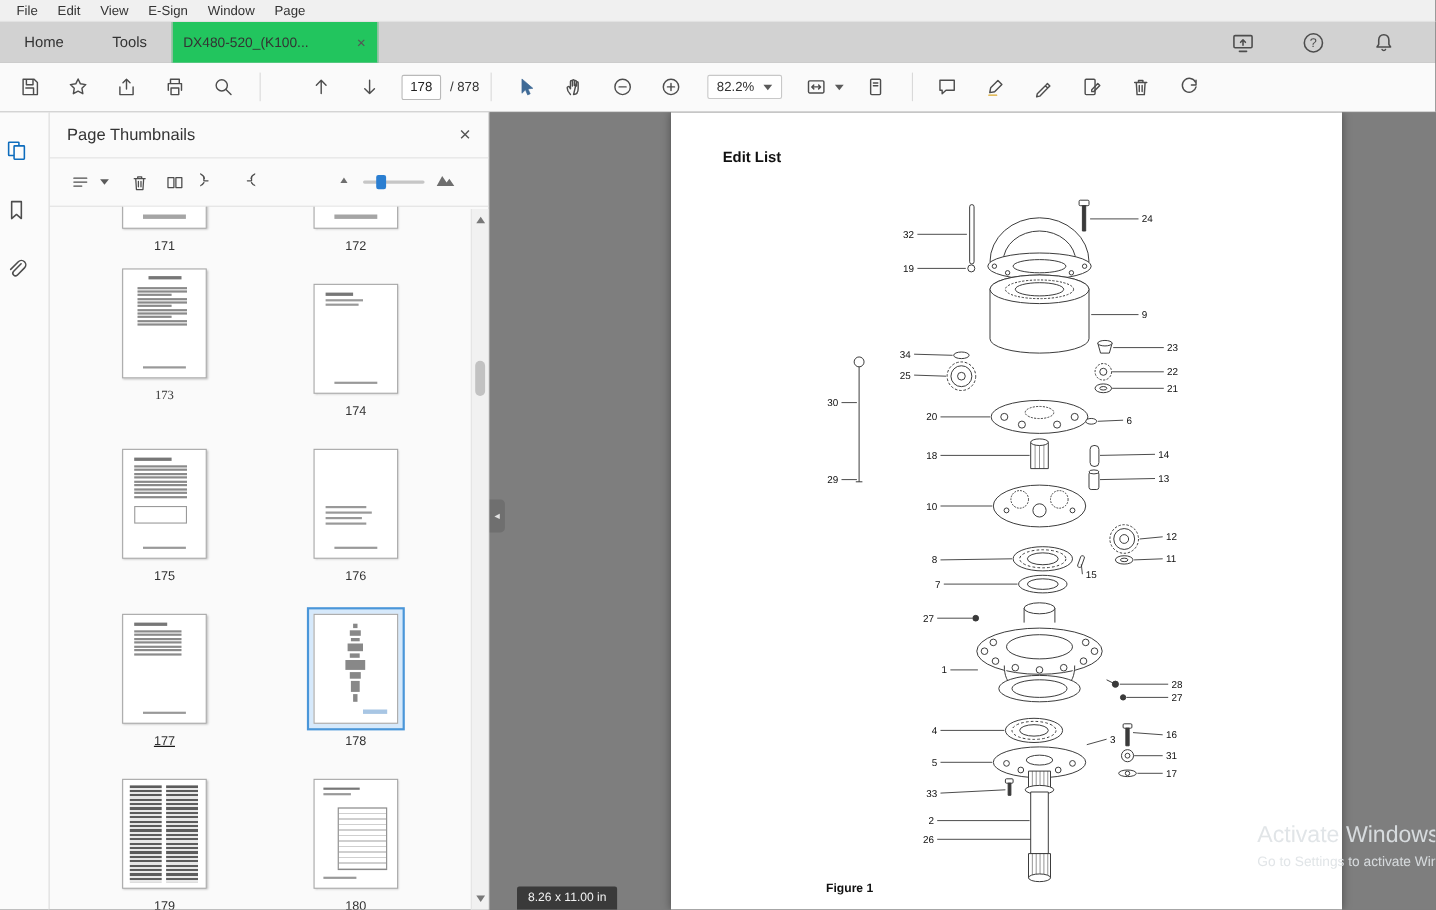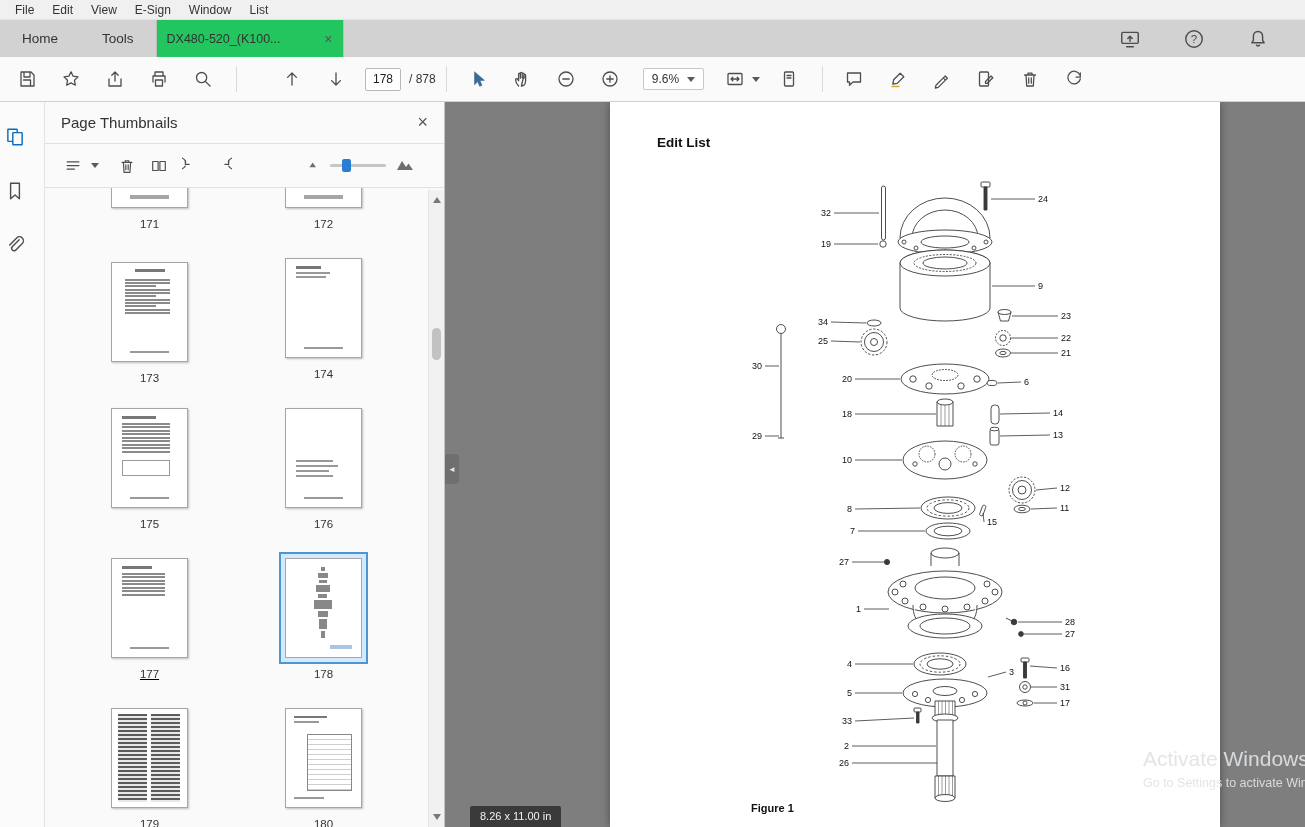--- a/index.html
+++ b/index.html
@@ -105,21 +105,21 @@
 </style>
 </head>
 <body>
 
 <div id="menu-bar">
     <span class="menu-item">File</span>
     <span class="menu-item">Edit</span>
     <span class="menu-item">View</span>
     <span class="menu-item">E-Sign</span>
     <span class="menu-item">Window</span>
-    <span class="menu-item">List</span>
+    <span class="menu-item">Page</span>
   </div>
 
 <div id="tab-bar">
   <div class="app-tab">Home</div>
   <div class="app-tab">Tools</div>
   <div class="doc-tab">
     <span class="lbl">DX480-520_(K100...</span>
     <span class="x">×</span>
   </div>
   <div id="tab-right">
@@ -200,21 +200,21 @@
         <path d="M6.8 10h6.4"></path>
       </svg>
   </span>
   <span class="tbtn">
     <svg class="ic" width="20" height="20" viewBox="0 0 20 20">
         <circle cx="10" cy="10" r="7"></circle>
         <path d="M6.8 10h6.4 M10 6.8v6.4"></path>
       </svg>
   </span>
   <span id="zoom-box">
-    <span>9.6%</span>
+    <span>82.2%</span>
     <span class="caret"></span>
   </span>
   <span class="tbtn" style="margin-right:2px">
     <svg class="ic" width="20" height="20" viewBox="0 0 20 20">
         <rect x="3" y="4.5" width="14" height="11" rx="1"></rect>
         <path d="M6 10h8 M7.8 8.2L6 10l1.8 1.8 M12.2 8.2L14 10l-1.8 1.8"></path>
       </svg>
   </span>
   <span class="caret" style="margin-right:14px"></span>
   <span class="tbtn">
@@ -341,21 +341,21 @@
           <div class="thumb-label">171</div>
         </div>
         <div class="thumb-cell" style="left: 240px; top: -80px;">
           <div class="thumb-frame">
             <div class="thumb-page">
               <i style="left: 24%; top: 88%; width: 52%; height: 4%; background: rgb(165, 165, 165);"></i>
             </div>
           </div>
           <div class="thumb-label">172</div>
         </div>
-        <div class="thumb-cell" style="left: 66px; top: 74px;">
+        <div class="thumb-cell" style="left: 66px; top: 56px; font-family: Liberation Serif, serif;">
           <div class="thumb-frame">
             <div class="thumb-page">
               <i style="left: 30%; top: 6%; width: 40%; height: 3%; background: rgb(119, 119, 119);"></i>
               <i style="left: 17%; top: 16%; width: 60%; height: 2%; background: rgb(138, 138, 138);"></i>
               <i style="left: 17%; top: 19.4%; width: 60%; height: 2%; background: rgb(138, 138, 138);"></i>
               <i style="left: 17%; top: 22.8%; width: 42%; height: 2%; background: rgb(138, 138, 138);"></i>
               <i style="left: 17%; top: 26.2%; width: 60%; height: 2%; background: rgb(138, 138, 138);"></i>
               <i style="left: 17%; top: 29.6%; width: 60%; height: 2%; background: rgb(138, 138, 138);"></i>
               <i style="left: 17%; top: 33%; width: 42%; height: 2%; background: rgb(138, 138, 138);"></i>
               <i style="left: 17%; top: 36.4%; width: 60%; height: 2%; background: rgb(138, 138, 138);"></i>

